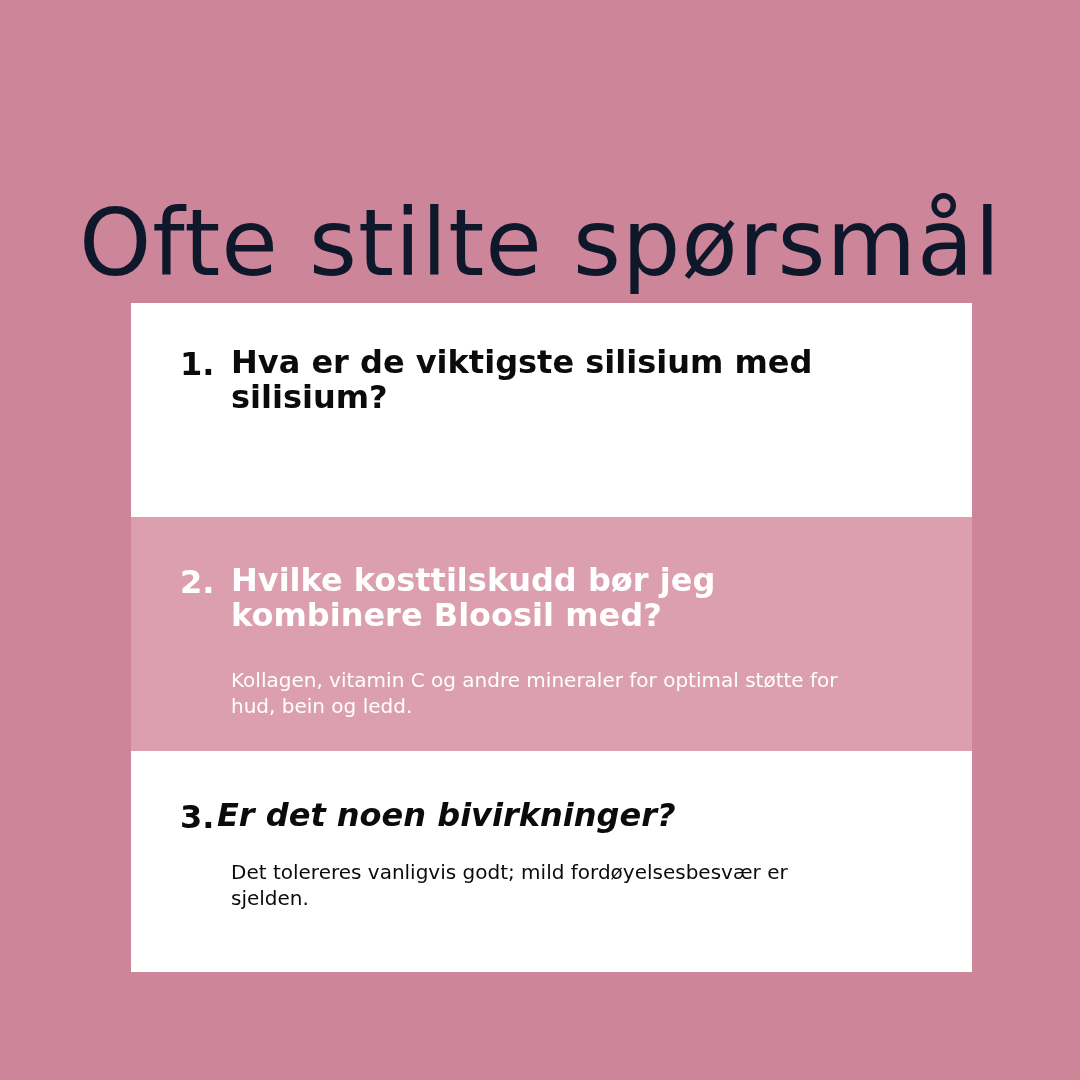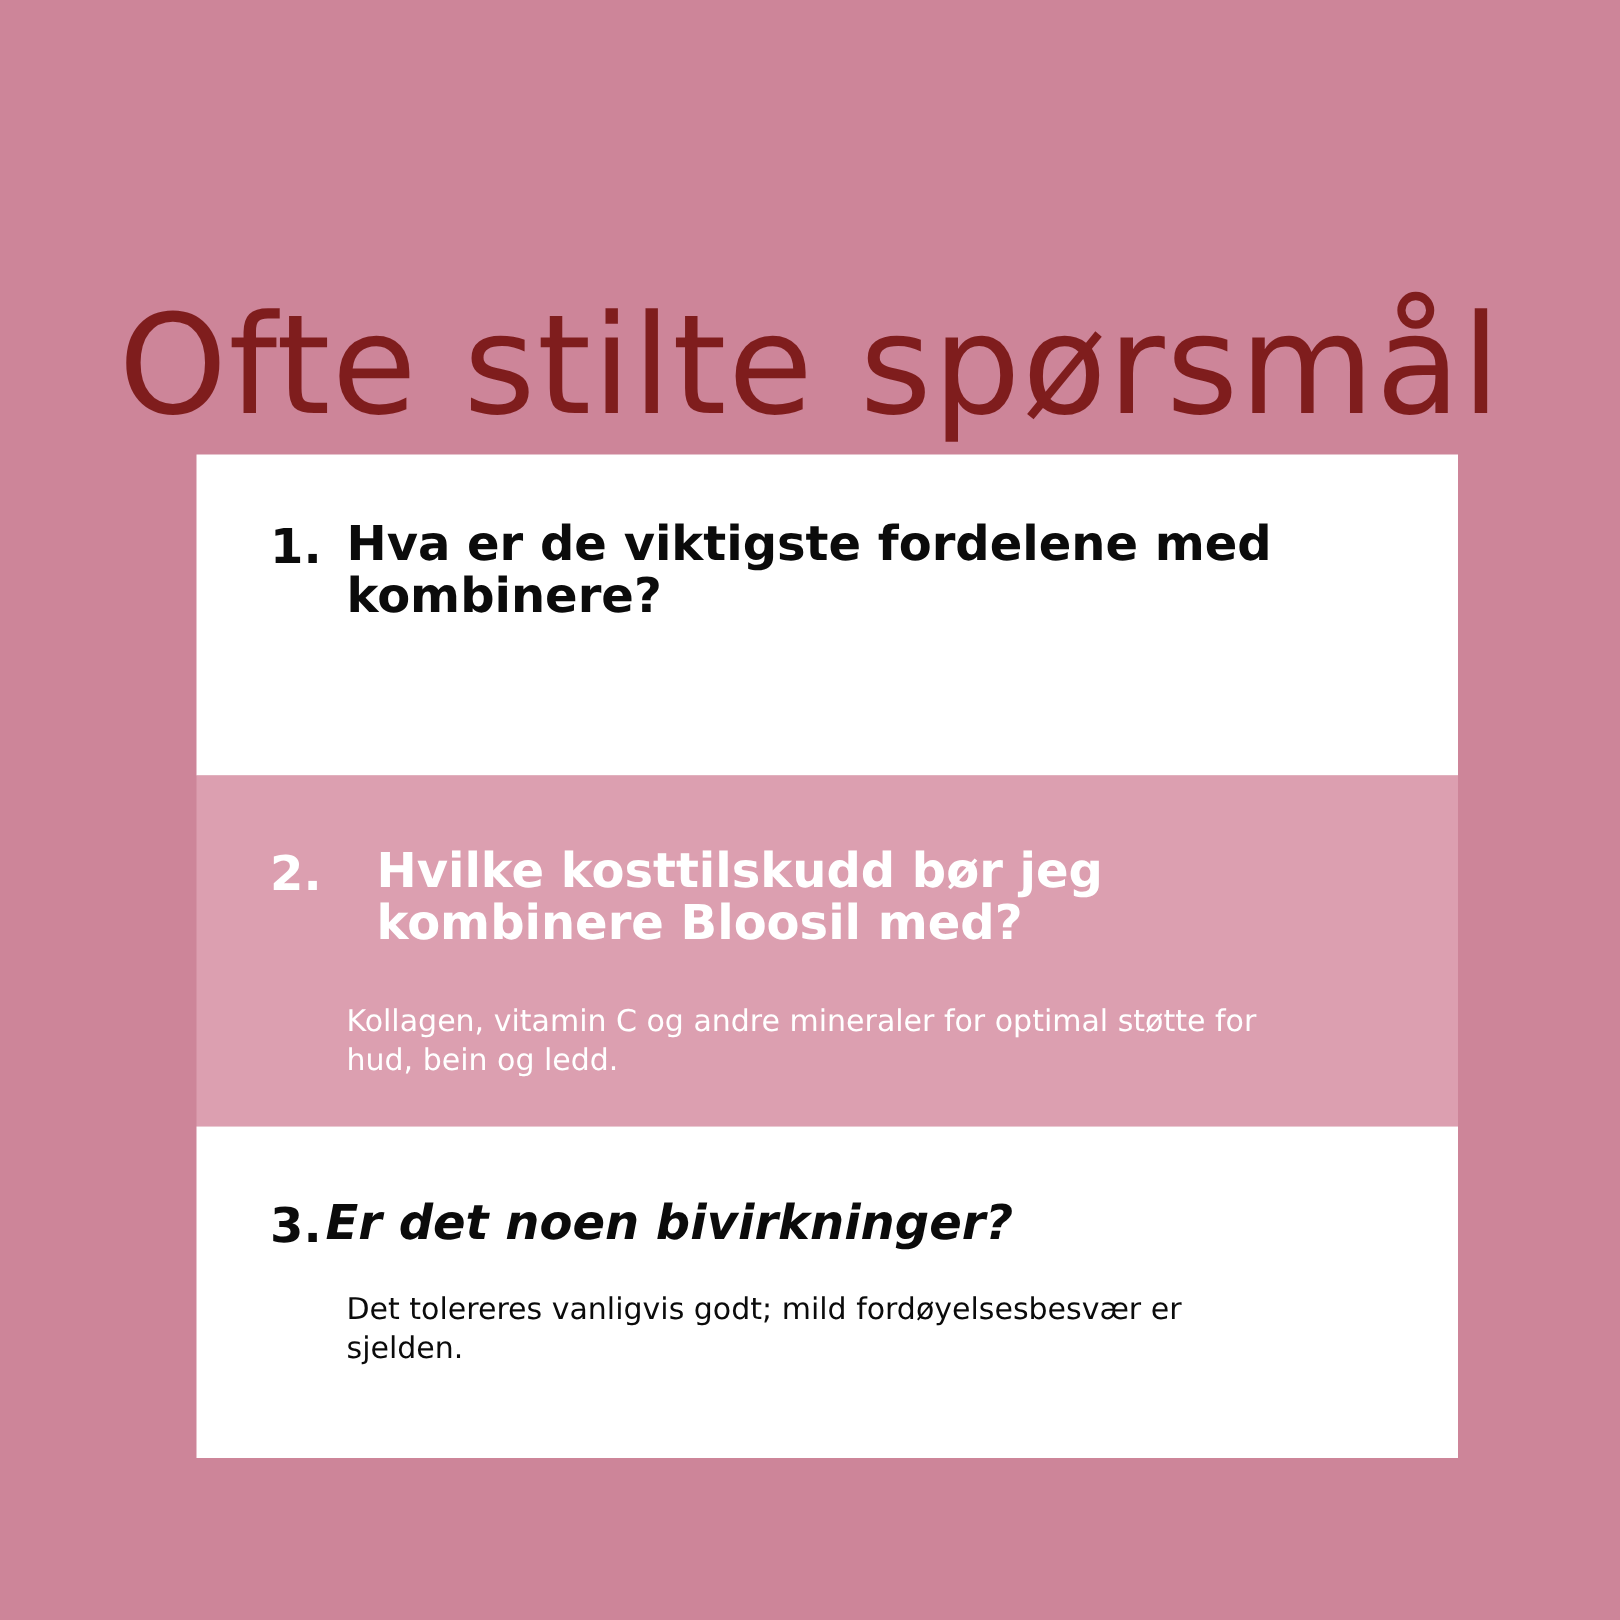--- a/index.html
+++ b/index.html
@@ -2,48 +2,48 @@
 <html><head>
 <meta charset="utf-8">
 <style>
   html, body { margin:0; padding:0; }
   body {
     width:1080px; height:1080px; background:#cd8599;
     font-family:"Liberation Sans", sans-serif; position:relative; overflow:hidden;
   }
   .title {
     position:absolute; left:0; top:128px; width:1080px; text-align:center;
-    color:#7f1d1d; font-size:92px; font-weight:400; letter-spacing:1px;
+    color:#0f172a; font-size:92px; font-weight:400; letter-spacing:1px;
     font-family:"DejaVu Sans", sans-serif;
   }
   .card {
     position:absolute; left:131px; top:303px; width:841px; height:669px;
   }
   .item { position:relative; box-sizing:border-box; }
   .item.light { background:#ffffff; color:#0b0b0b; }
   .item.pink { background:#dc9fb0; color:#ffffff; }
   .i1 { height:214px; }
   .i2 { height:234px; }
   .i3 { height:221px; }
   .num { position:absolute; left:49px; font-size:32px; font-weight:600; font-family:"DejaVu Sans", sans-serif; }
   .q { position:absolute; left:100px; font-size:32px; font-weight:600; line-height:35px; font-family:"DejaVu Sans", sans-serif; width:680px; }
   .a { position:absolute; left:100px; font-size:20px; line-height:26px; font-family:"DejaVu Sans", sans-serif; width:640px; }
   .i1 .num { top:42px; } .i1 .q { top:42px; } .i1 .a { top:138px; }
-  .i2 .num { top:46px; } .i2 .q { top:46px;margin-left:20px; } .i2 .a { top:138px;margin-top:12px; }
+  .i2 .num { top:46px; } .i2 .q { top:46px; } .i2 .a { top:138px;margin-top:12px; }
   .i3 .num { top:47px; } .i3 .q { top:47px; left:86px;font-style:italic; } .i3 .a { top:108px; }
 </style>
 </head>
 <body>
 
 <h1 class="title">Ofte stilte spørsmål</h1>
 
 <div class="card">
   <div class="item light i1">
     <span class="num">1.</span>
-    <div class="q">Hva er de viktigste fordelene med kombinere?</div>
+    <div class="q">Hva er de viktigste silisium med silisium?</div>
   </div>
   <div class="item pink i2">
     <span class="num">2.</span>
     <div class="q">Hvilke kosttilskudd bør jeg kombinere Bloosil med?</div>
     <div class="a">Kollagen, vitamin C og andre mineraler for optimal støtte for hud, bein og ledd.</div>
   </div>
   <div class="item light i3">
     <span class="num">3.</span>
     <div class="q">Er det noen bivirkninger?</div>
     <div class="a">Det tolereres vanligvis godt; mild fordøyelsesbesvær er sjelden.</div>

